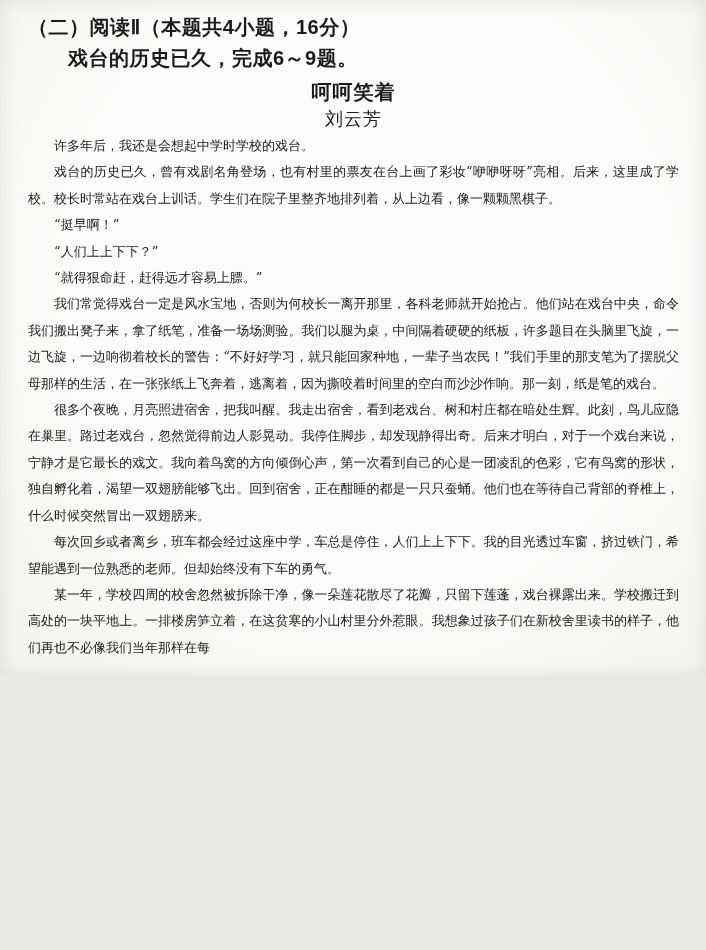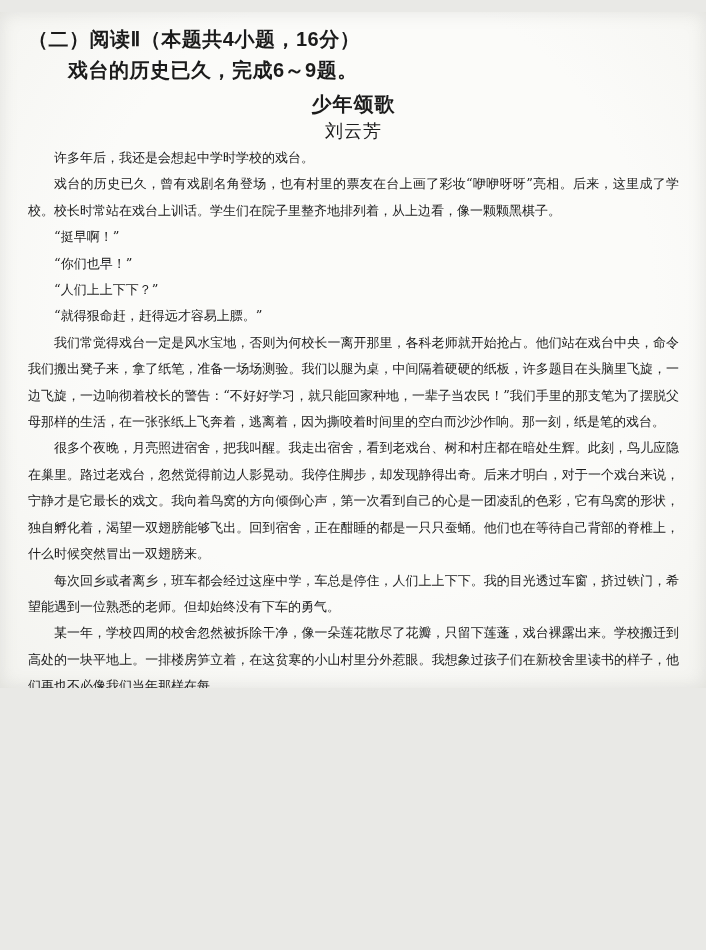--- a/index.html
+++ b/index.html
@@ -1,19 +1,19 @@
 <!DOCTYPE html>
 <html><head>
 <meta charset="utf-8">
 <style>
   html,body { margin:0; padding:0; background:#e9e9e6; }
   .page {
     position:relative;
     width:706px; height:676px;
-    margin:12px auto;
+    margin:0 auto;
     background: radial-gradient(ellipse at 52% 42%, #fbfbf9 55%, #f3f3ef 100%);
     color:#1b1b1b;
     overflow:hidden;
     box-shadow: inset 0 0 18px rgba(120,120,115,0.18);
     font-family:"DejaVu Serif", serif;
   }
   .content { padding:13px 27px 0 28px; }
 
   .section-heading {
     font-family:"Liberation Sans", sans-serif;
@@ -85,27 +85,26 @@
     filter: blur(1.6px);
   }
 </style>
 </head>
 <body>
 
 <div class="page">
   <div class="content">
     <div class="section-heading">（二）阅读Ⅱ（本题共4小题，16分）</div>
     <div class="instruction">戏台的历史已久，完成6～9题。</div>
-    <div class="title">少年颂歌</div>
+    <div class="title">呵呵笑着</div>
     <div class="author">刘云芳</div>
     <div class="body-text">
         <p>许多年后，我还是会想起中学时学校的戏台。</p>
         <p>戏台的历史已久，曾有戏剧名角登场，也有村里的票友在台上画了彩妆“咿咿呀呀”亮相。后来，这里成了学校。校长时常站在戏台上训话。学生们在院子里整齐地排列着，从上边看，像一颗颗黑棋子。</p>
         <p>“挺早啊！”</p>
-        <p>“你们也早！”</p>
         <p>“人们上上下下？”</p>
         <p>“就得狠命赶，赶得远才容易上膘。”</p>
         <p>我们常觉得戏台一定是风水宝地，否则为何校长一离开那里，各科老师就开始抢占。他们站在戏台中央，命令我们搬出凳子来，拿了纸笔，准备一场场测验。我们以腿为桌，中间隔着硬硬的纸板，许多题目在头脑里飞旋，一边飞旋，一边响彻着校长的警告：“不好好学习，就只能回家种地，一辈子当农民！”我们手里的那支笔为了摆脱父母那样的生活，在一张张纸上飞奔着，逃离着，因为撕咬着时间里的空白而沙沙作响。那一刻，纸是笔的戏台。</p>
         <p>很多个夜晚，月亮照进宿舍，把我叫醒。我走出宿舍，看到老戏台、树和村庄都在暗处生辉。此刻，鸟儿应隐在巢里。路过老戏台，忽然觉得前边人影晃动。我停住脚步，却发现静得出奇。后来才明白，对于一个戏台来说，宁静才是它最长的戏文。我向着鸟窝的方向倾倒心声，第一次看到自己的心是一团凌乱的色彩，它有鸟窝的形状，独自孵化着，渴望一双翅膀能够飞出。回到宿舍，正在酣睡的都是一只只蚕蛹。他们也在等待自己背部的脊椎上，什么时候突然冒出一双翅膀来。</p>
         <p>每次回乡或者离乡，班车都会经过这座中学，车总是停住，人们上上下下。我的目光透过车窗，挤过铁门，希望能遇到一位熟悉的老师。但却始终没有下车的勇气。</p>
         <p>某一年，学校四周的校舍忽然被拆除干净，像一朵莲花散尽了花瓣，只留下莲蓬，戏台裸露出来。学校搬迁到高处的一块平地上。一排楼房笋立着，在这贫寒的小山村里分外惹眼。我想象过孩子们在新校舍里读书的样子，他们再也不必像我们当年那样在每</p>
       </div>
   </div>
 
   <div class="footer">

